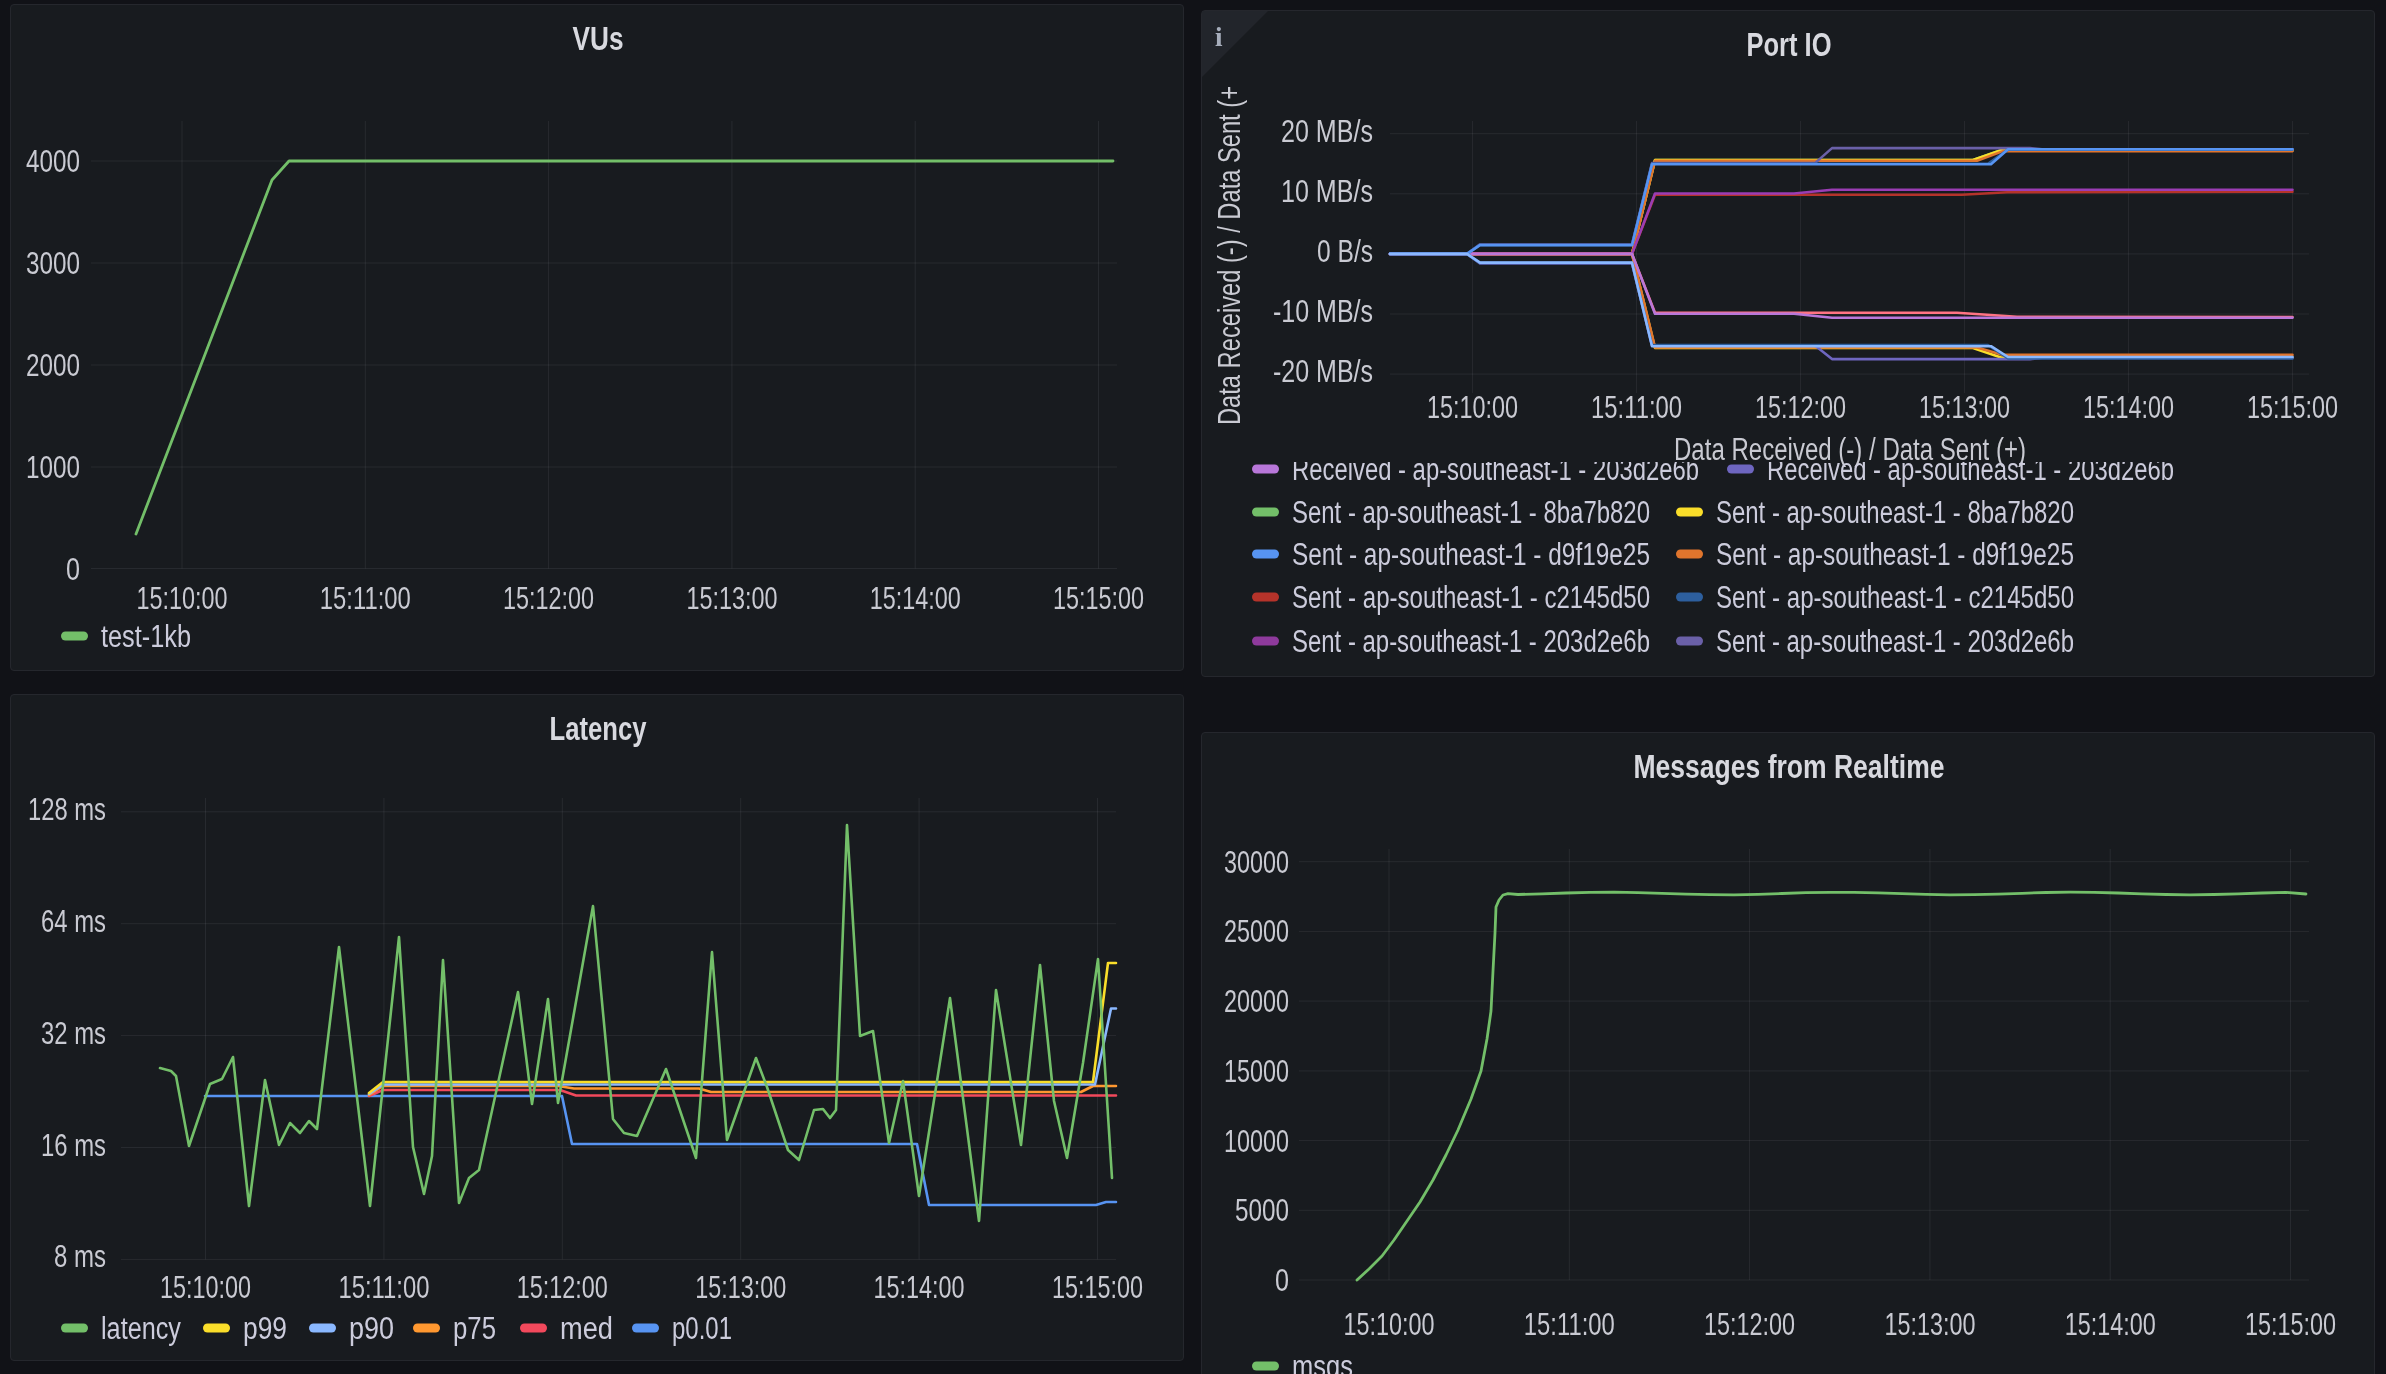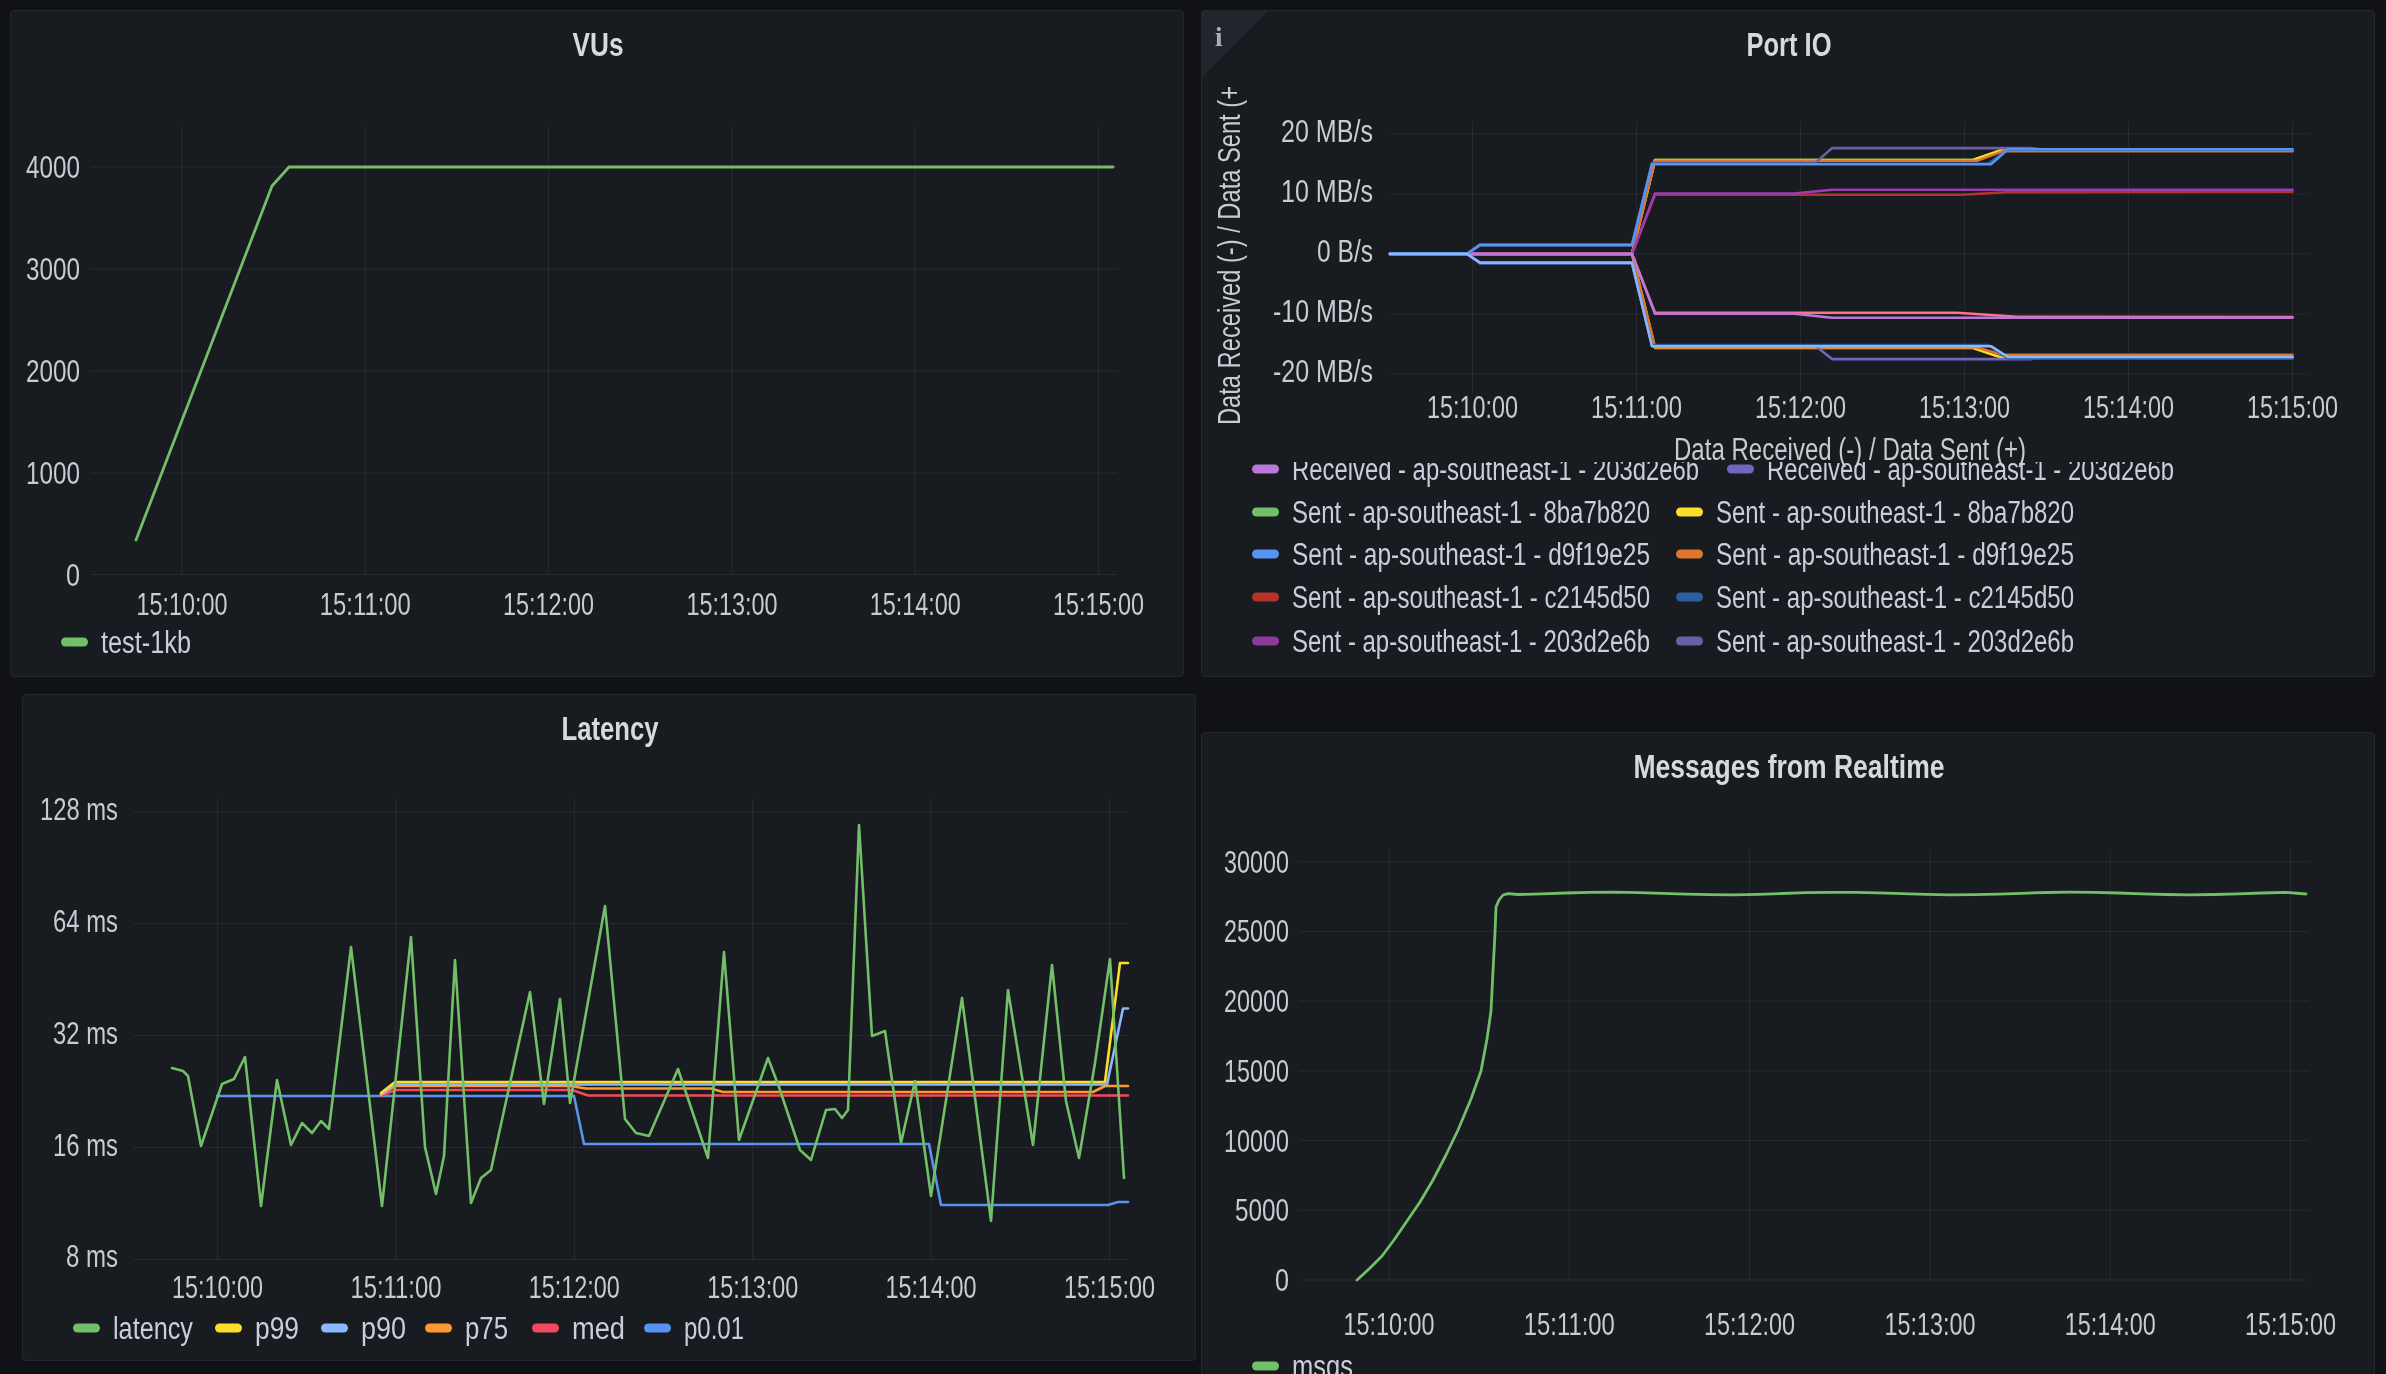--- a/index.html
+++ b/index.html
@@ -1,17 +1,17 @@
 <!DOCTYPE html>
 <html><head><meta charset="utf-8"><style>
 html,body{margin:0;padding:0;background:#111217;width:2386px;height:1374px;overflow:hidden}
 .panel{position:absolute;width:1174px;height:667px;background:#181b1f;border:1px solid #25272d;border-radius:4px;box-sizing:border-box}
 svg{position:absolute;left:0;top:0;font-family:"Liberation Sans",sans-serif}
 </style></head><body>
-<div class="panel" style="left:10px;top:10px">
+<div class="panel" style="left:10px;top:4px">
     <svg width="1172" height="665" viewBox="0 0 1172 665">
       <text x="587.0" y="45.0" text-anchor="middle" font-size="33" font-weight="bold" fill="#d8d9df" textLength="51" lengthAdjust="spacingAndGlyphs">VUs</text>
       <line x1="80" y1="156.0" x2="1106" y2="156.0" stroke="rgba(204,204,220,0.085)" stroke-width="1"></line>
       <line x1="80" y1="258.0" x2="1106" y2="258.0" stroke="rgba(204,204,220,0.085)" stroke-width="1"></line>
       <line x1="80" y1="360.0" x2="1106" y2="360.0" stroke="rgba(204,204,220,0.085)" stroke-width="1"></line>
       <line x1="80" y1="462.0" x2="1106" y2="462.0" stroke="rgba(204,204,220,0.085)" stroke-width="1"></line>
       <line x1="80" y1="563.5" x2="1106" y2="563.5" stroke="rgba(204,204,220,0.085)" stroke-width="1"></line>
       <line x1="171.0" y1="116" x2="171.0" y2="563.5" stroke="rgba(204,204,220,0.085)" stroke-width="1"></line>
       <line x1="354.3" y1="116" x2="354.3" y2="563.5" stroke="rgba(204,204,220,0.085)" stroke-width="1"></line>
       <line x1="537.6" y1="116" x2="537.6" y2="563.5" stroke="rgba(204,204,220,0.085)" stroke-width="1"></line>
@@ -98,21 +98,21 @@
         <text x="90.0" y="597.0" text-anchor="start" font-size="31" fill="#ccccdc" textLength="358" lengthAdjust="spacingAndGlyphs">Sent - ap-southeast-1 - c2145d50</text>
         <rect x="474" y="581.5" width="27" height="9" rx="4.5" fill="#2d5f9e"></rect>
         <text x="514.0" y="597.0" text-anchor="start" font-size="31" fill="#ccccdc" textLength="358" lengthAdjust="spacingAndGlyphs">Sent - ap-southeast-1 - c2145d50</text>
         <rect x="50" y="625.5" width="27" height="9" rx="4.5" fill="#8e3a9c"></rect>
         <text x="90.0" y="641.0" text-anchor="start" font-size="31" fill="#ccccdc" textLength="358" lengthAdjust="spacingAndGlyphs">Sent - ap-southeast-1 - 203d2e6b</text>
         <rect x="474" y="625.5" width="27" height="9" rx="4.5" fill="#6a60a8"></rect>
         <text x="514.0" y="641.0" text-anchor="start" font-size="31" fill="#ccccdc" textLength="358" lengthAdjust="spacingAndGlyphs">Sent - ap-southeast-1 - 203d2e6b</text>
       </g>
     </svg>
   </div>
-<div class="panel" style="left:22px;top:694px">
+<div class="panel" style="left:10px;top:694px">
     <svg width="1172" height="665" viewBox="0 0 1172 665">
       <text x="587.0" y="45.0" text-anchor="middle" font-size="33" font-weight="bold" fill="#d8d9df" textLength="97" lengthAdjust="spacingAndGlyphs">Latency</text>
       <line x1="110" y1="116.8" x2="1105" y2="116.8" stroke="rgba(204,204,220,0.085)" stroke-width="1"></line>
       <line x1="110" y1="228.7" x2="1105" y2="228.7" stroke="rgba(204,204,220,0.085)" stroke-width="1"></line>
       <line x1="110" y1="340.6" x2="1105" y2="340.6" stroke="rgba(204,204,220,0.085)" stroke-width="1"></line>
       <line x1="110" y1="452.5" x2="1105" y2="452.5" stroke="rgba(204,204,220,0.085)" stroke-width="1"></line>
       <line x1="110" y1="564.4" x2="1105" y2="564.4" stroke="rgba(204,204,220,0.085)" stroke-width="1"></line>
       <line x1="194.5" y1="103" x2="194.5" y2="564.4" stroke="rgba(204,204,220,0.085)" stroke-width="1"></line>
       <line x1="372.9" y1="103" x2="372.9" y2="564.4" stroke="rgba(204,204,220,0.085)" stroke-width="1"></line>
       <line x1="551.3" y1="103" x2="551.3" y2="564.4" stroke="rgba(204,204,220,0.085)" stroke-width="1"></line>

